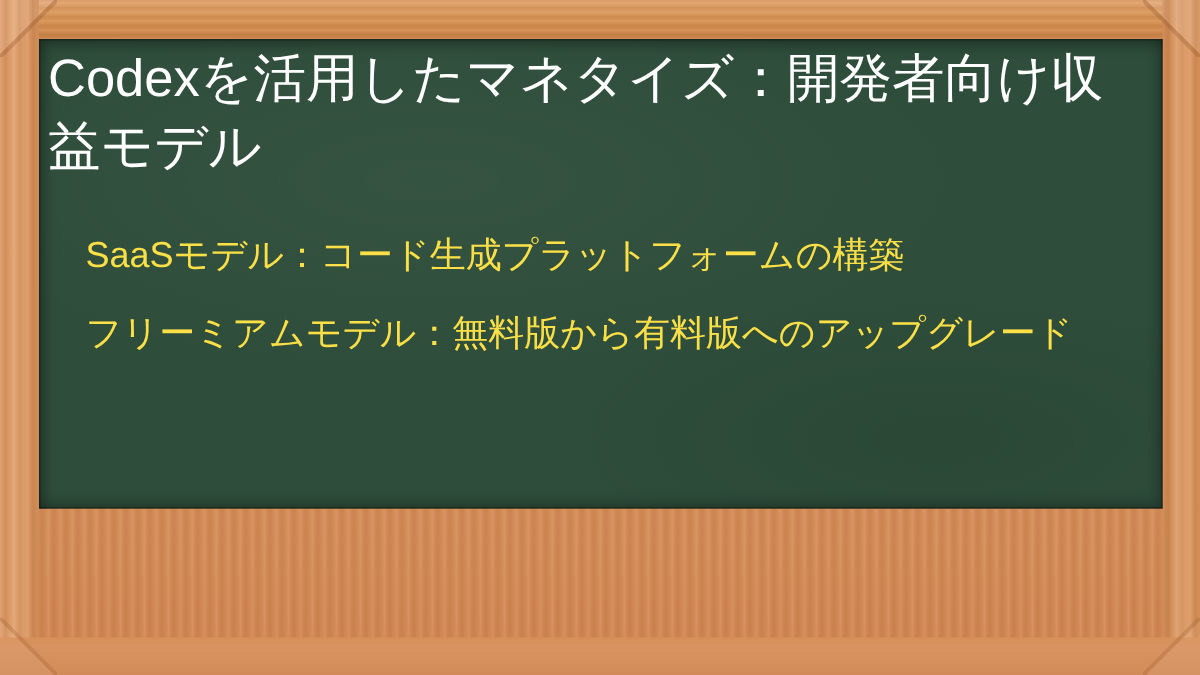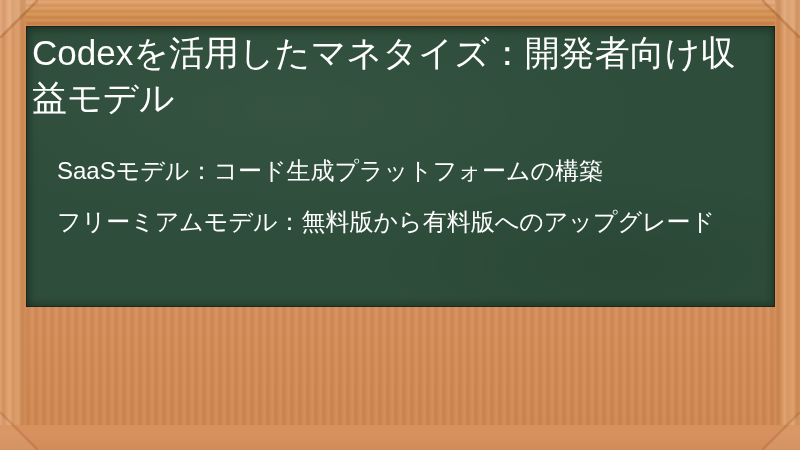--- a/index.html
+++ b/index.html
@@ -92,21 +92,21 @@
     background: linear-gradient(45deg, rgba(255,255,255,0.06) 0 47%, rgba(140,80,40,0.22) 48% 52%, rgba(0,0,0,0.00) 53%); }
   .miter-br { right: 0; bottom: 0;
     background: linear-gradient(315deg, rgba(255,255,255,0.06) 0 47%, rgba(140,80,40,0.22) 48% 52%, rgba(0,0,0,0.00) 53%); }
 
   
   .board {
     position: absolute;
     left: 26px;
     top: 26px;
     width: 749px;
-    height: 281px;
+    height: 313px;
     background: #2e4d3a;
     box-shadow:
       inset 0 0 0 1px rgba(0,0,0,0.28),
       inset 2px 3px 9px rgba(0,0,0,0.35),
       inset -2px -3px 9px rgba(0,0,0,0.22);
     overflow: hidden;
   }
   .board-sheen {
     position: absolute;
     inset: 0;
@@ -134,28 +134,28 @@
     letter-spacing: 0px;
     white-space: pre-wrap;
   }
   .bullets {
     position: absolute;
     left: 31px;
     top: 128px;
     width: 700px;
   }
   .bullet {
-    color: #ffffff;
+    color: #fde047;
     font-size: 24px;
     line-height: 33px;
     font-weight: 400;
     margin-bottom: 19px;
     white-space: pre-wrap;
   }
-  .bullet:last-child { margin-bottom: 0; font-family: Liberation Serif, serif; }
+  .bullet:last-child { margin-bottom: 0; }
 
   
   .chalk {
     position: absolute;
     left: 648px;
     top: 391px;
     width: 59px;
     height: 11px;
     background: linear-gradient(180deg, #fdfaec 0%, #f1ead0 55%, #e3dbbd 100%);
     border-radius: 1px;

